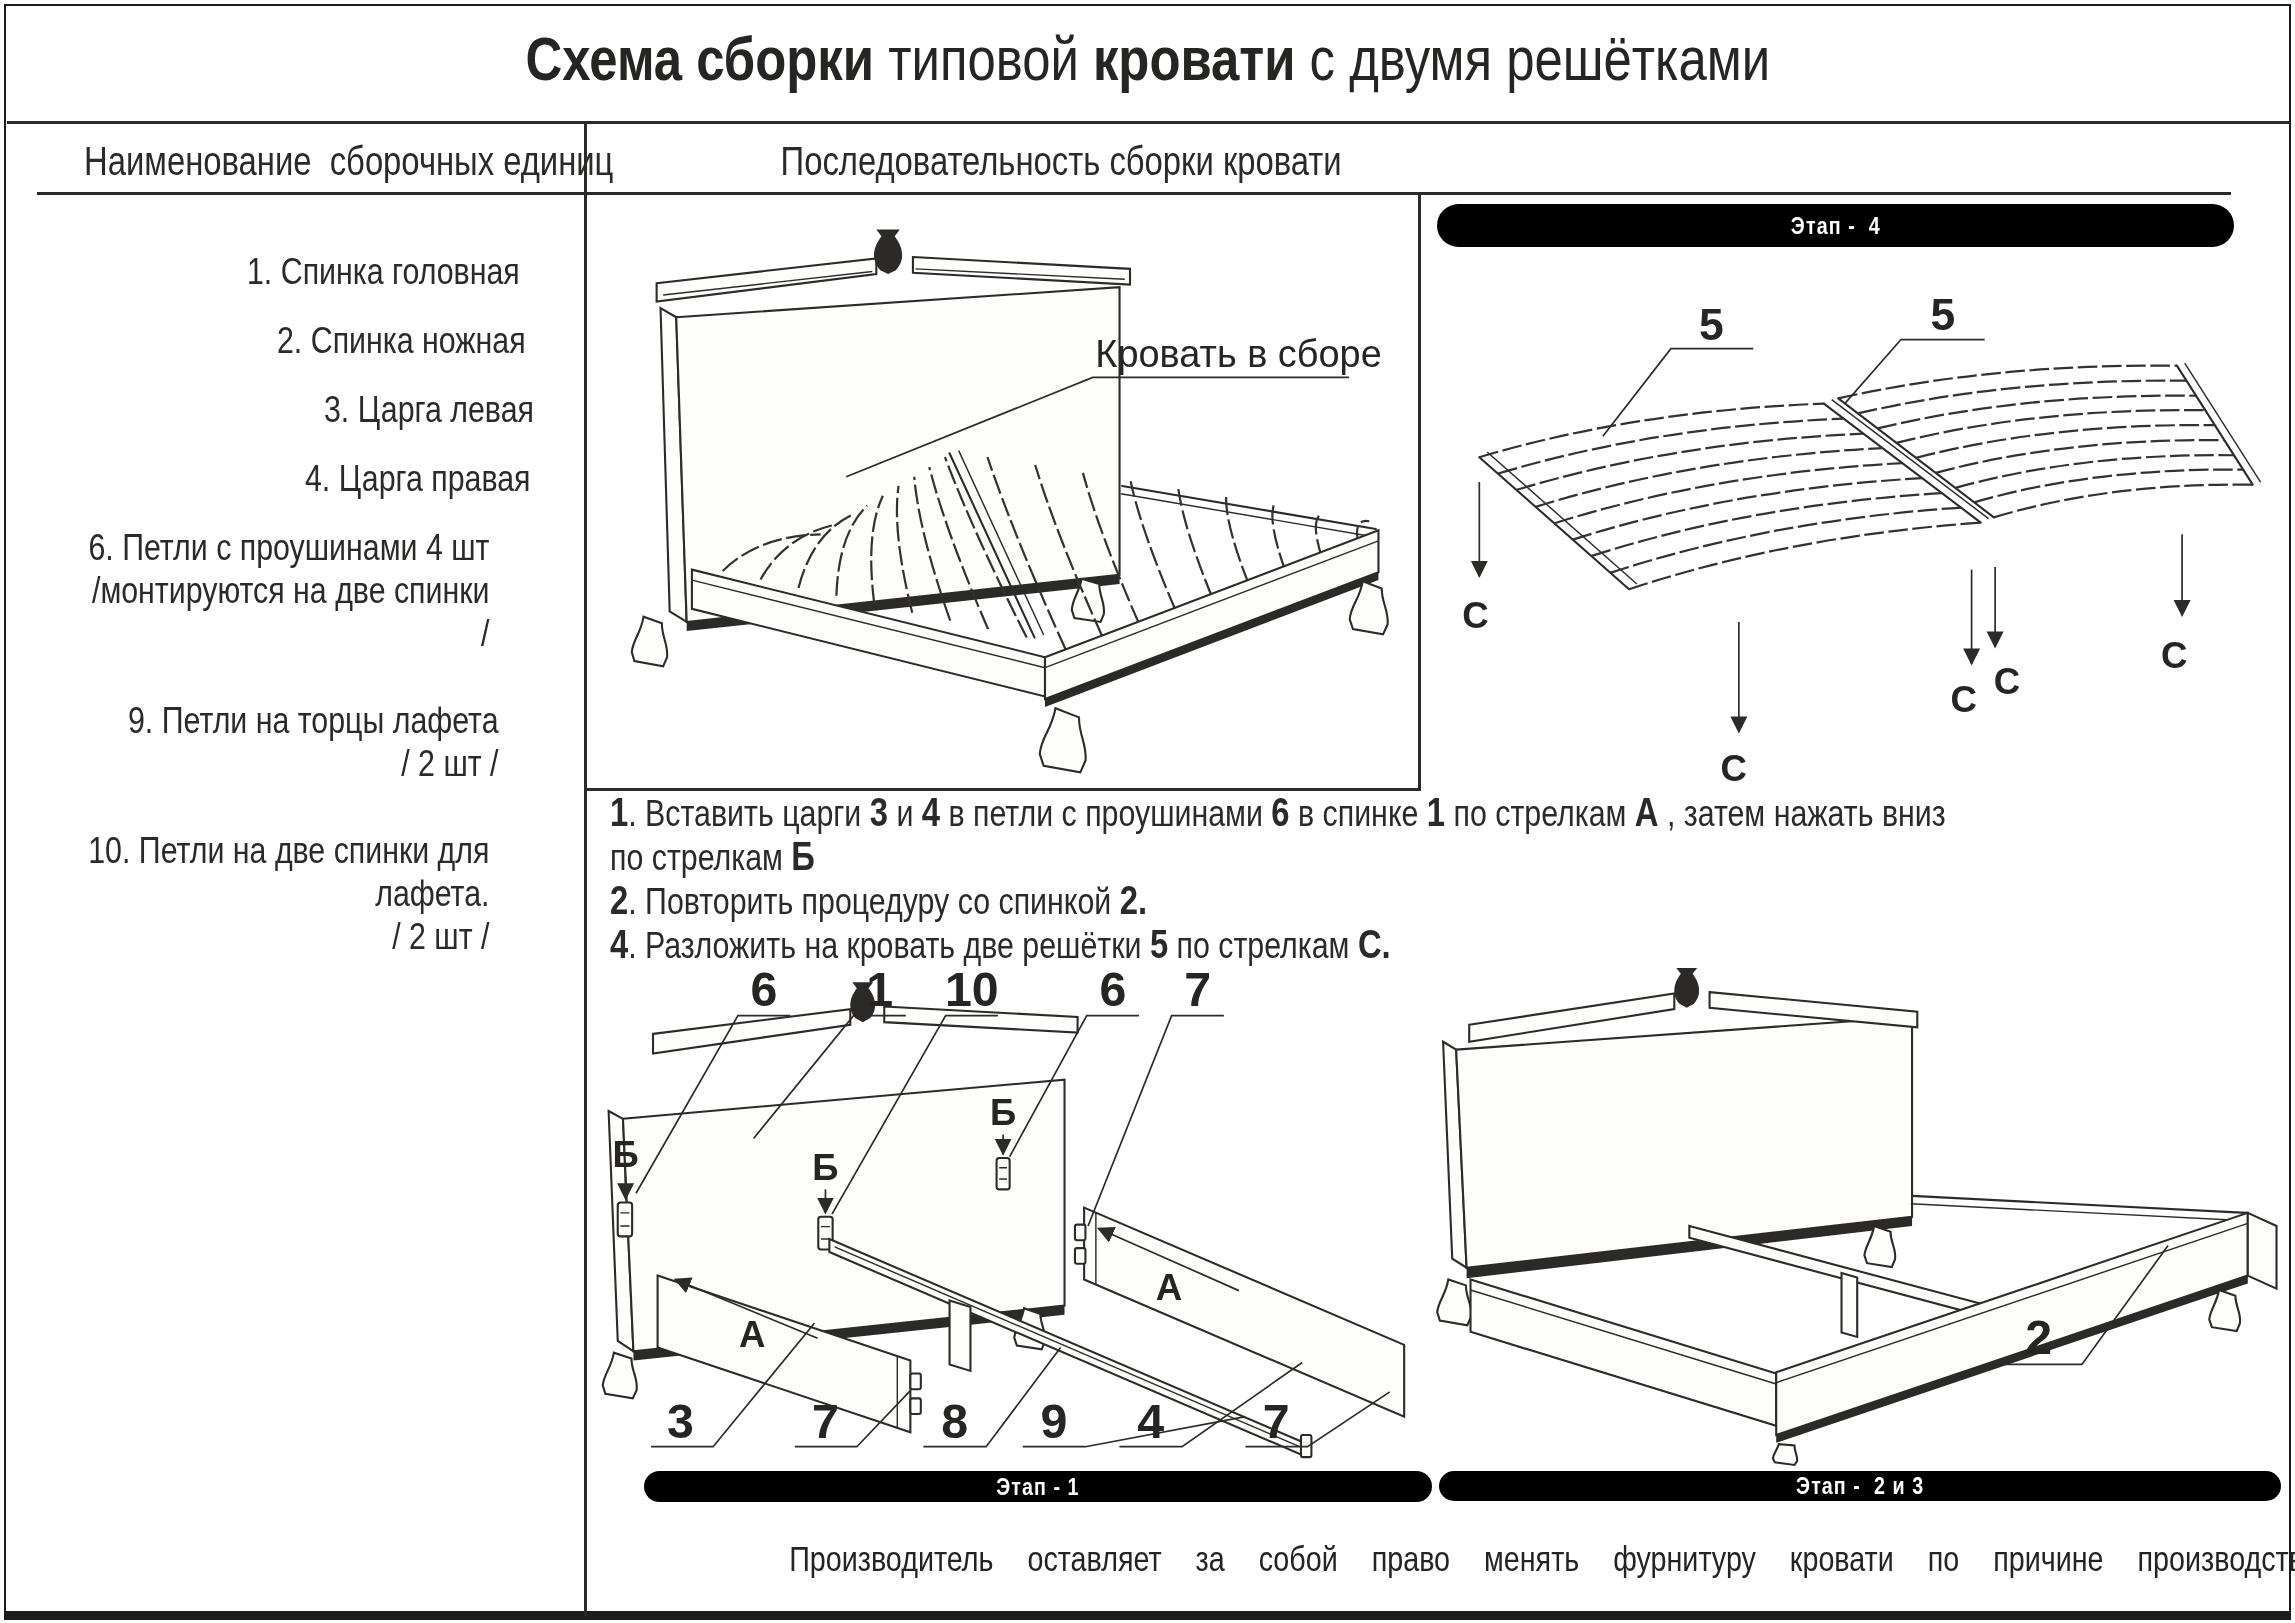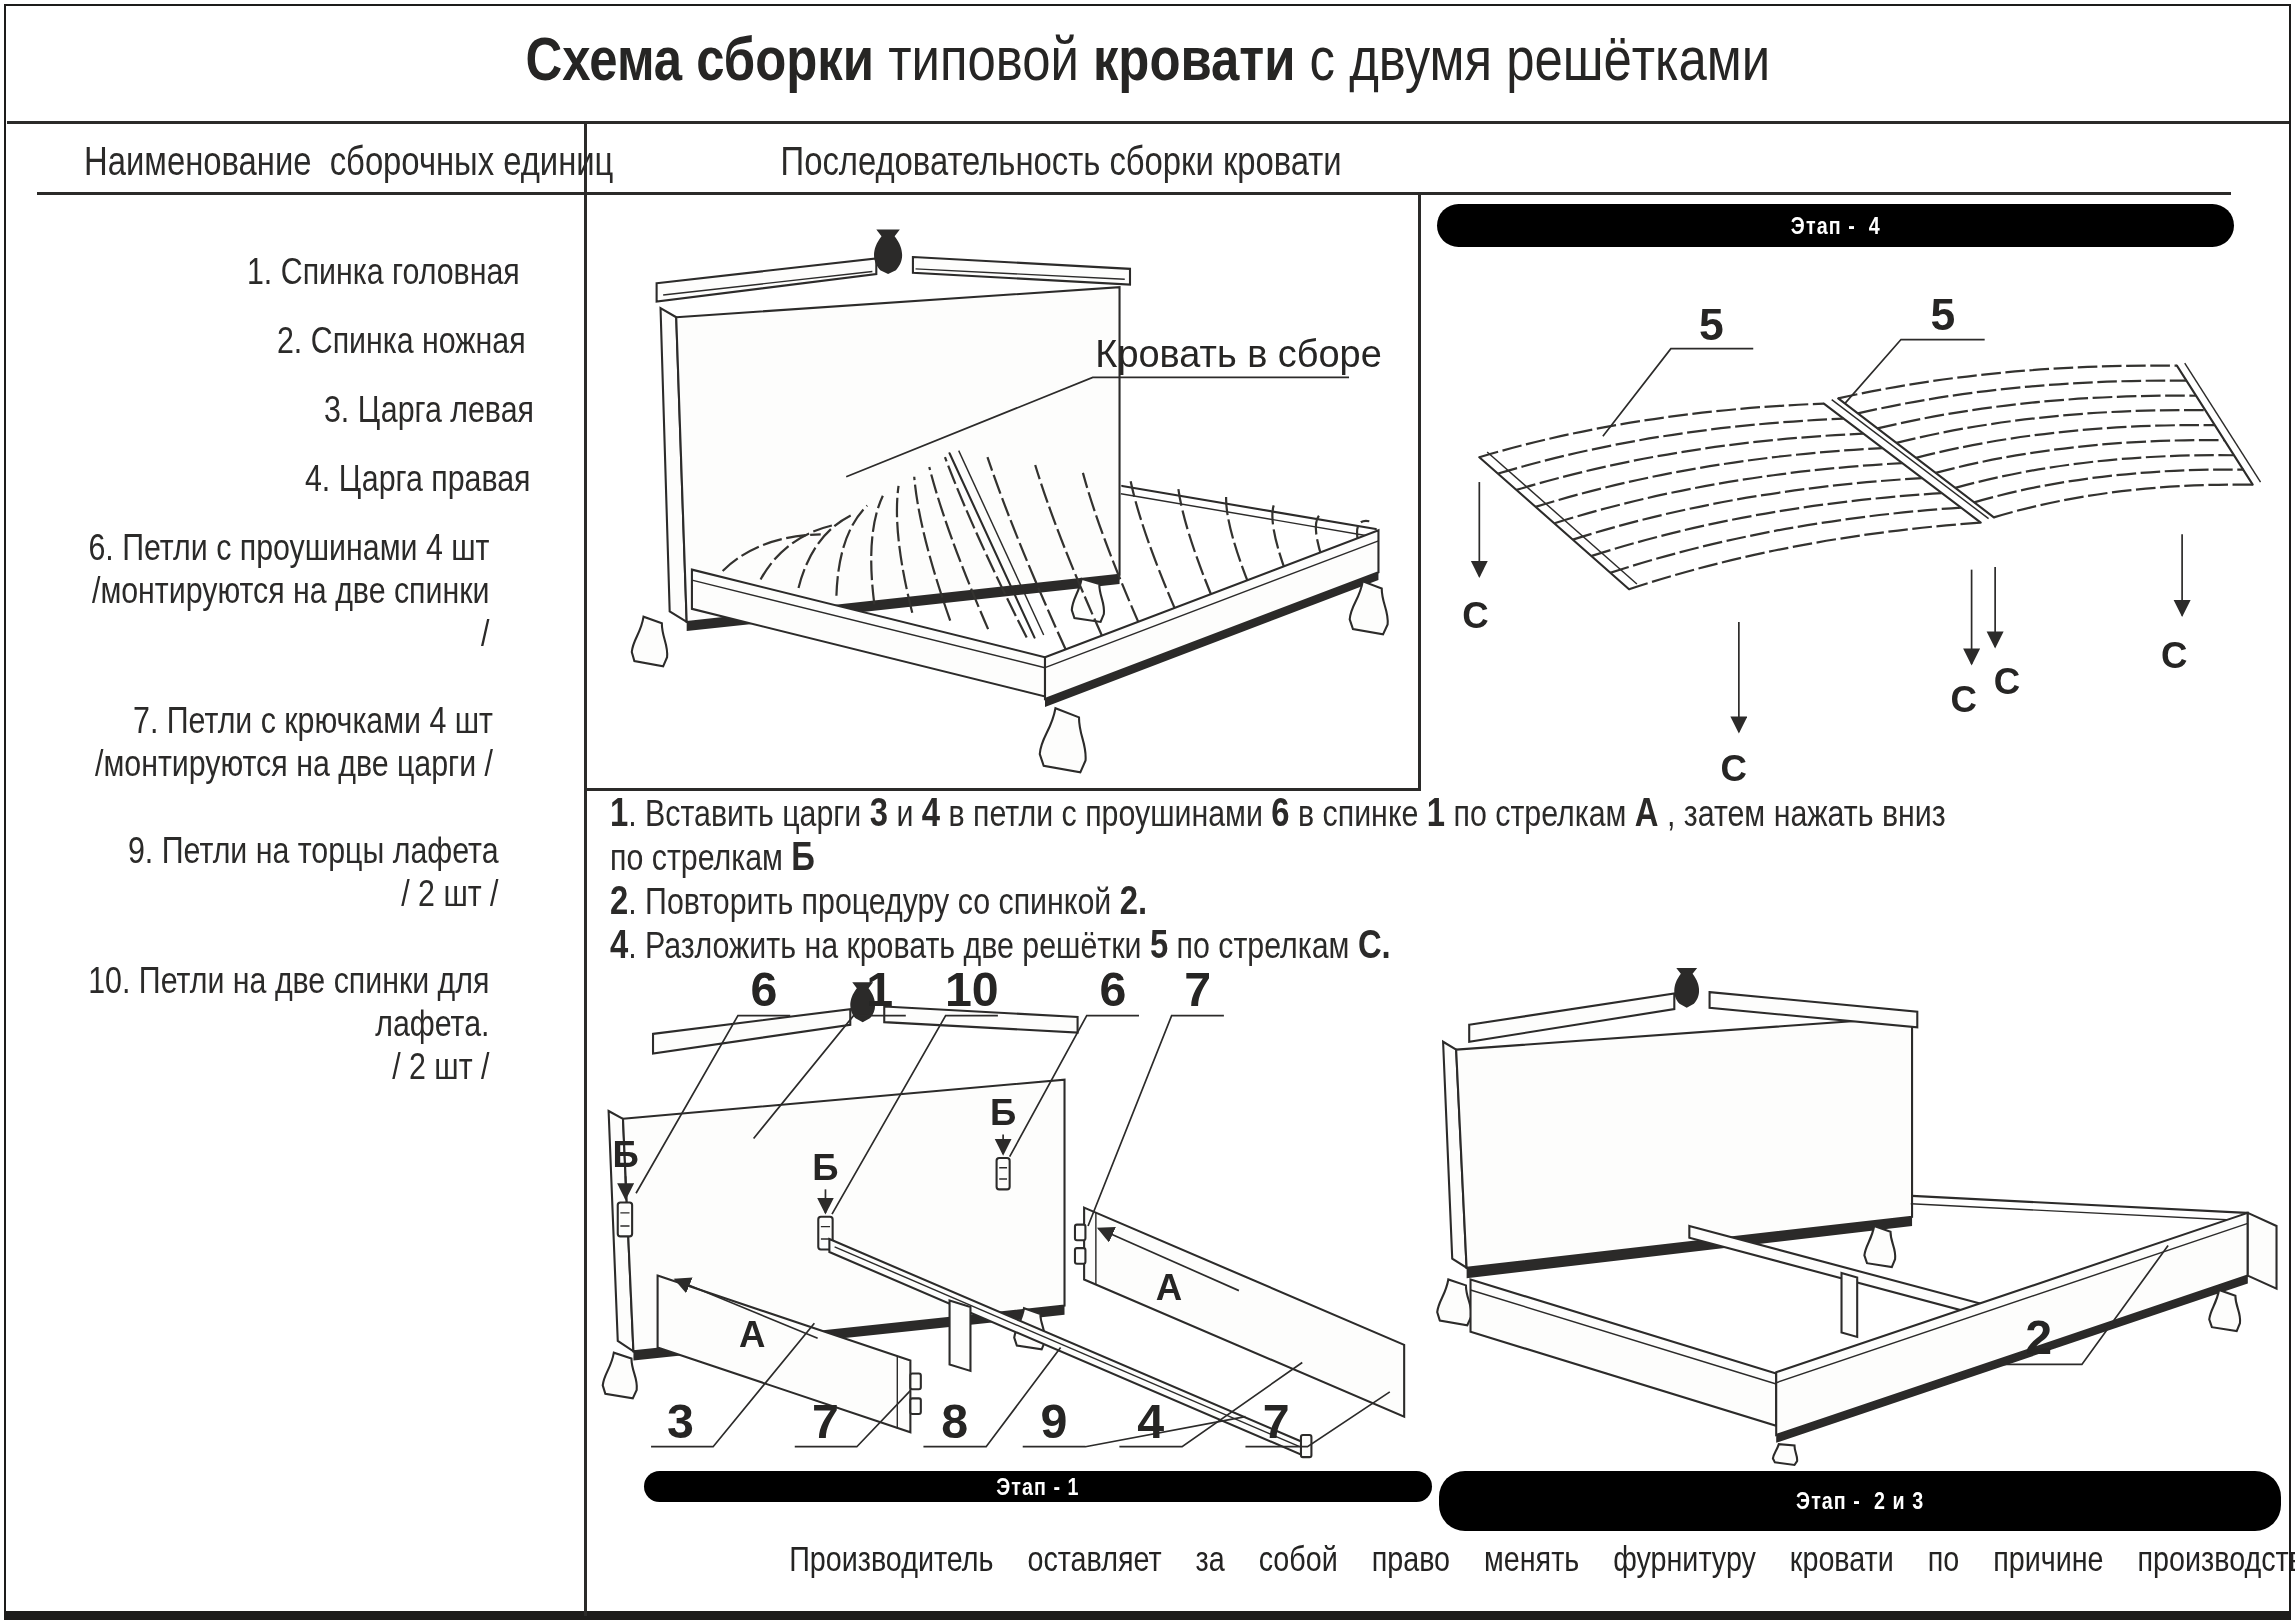--- a/index.html
+++ b/index.html
@@ -72,41 +72,39 @@
   <span class="cxc">Последовательность сборки кровати</span>
 </div>
 
 <div class="parts">
     <div class="item"><span class="cx">1.   Спинка головная</span></div>
     <div class="item"><span class="cx">2. Спинка ножная</span></div>
     <div class="item"><span class="cx">3. Царга левая</span></div>
     <div class="item"><span class="cx">4. Царга правая</span></div>
     <div class="item"><span class="cx">6. Петли с проушинами 4 шт
 /монтируются на две спинки /</span></div>
-    <div class="item"><span class="cx">7. Петли с крючками 4 шт
-/монтируются на две царги /</span></div>
     <div class="item"><span class="cx">9. Петли на торцы лафета
 / 2 шт /</span></div>
     <div class="item"><span class="cx">10. Петли на две спинки для лафета.
 / 2 шт /</span></div>
   </div>
 
 <div class="steps">
     <div><span class="cx"><span class="b">1</span><span>. Вставить царги </span><span class="b">3</span><span> и </span><span class="b">4</span><span> в петли с проушинами </span><span class="b">6</span><span> в спинке </span><span class="b">1</span><span> по стрелкам </span><span class="b">А</span><span> , затем нажать вниз по стрелкам </span><span class="b">Б</span></span></div>
     <div><span class="cx"><span class="b">2</span><span>. Повторить процедуру со спинкой </span><span class="b">2.</span></span></div>
     <div><span class="cx"><span class="b">4</span><span>. Разложить на кровать две решётки </span><span class="b">5</span><span>  по стрелкам </span><span class="b">С.</span></span></div>
   </div>
 
 <div class="banner" style="left:1437px;top:204px;width:797px;height:43px;">
   <span class="cxc">Этап -  4</span>
 </div>
 <div class="banner" style="left:644px;top:1471px;width:788px;height:31px;">
   <span class="cxc">Этап - 1</span>
 </div>
-<div class="banner" style="left:1439px;top:1471px;width:842px;height:60px;text-align:center;">
+<div class="banner" style="left:1439px;top:1471px;width:842px;height:30px;text-align:center;">
   <span class="cxc">Этап -  2 и 3</span>
 </div>
 
 <div class="footer">
   <span class="cxc">Производитель  оставляет  за  собой  право  менять  фурнитуру  кровати  по  причине  производственной  необходимости</span>
 </div>
 
 <svg style="left:586px;top:193px;" width="833" height="595" viewBox="896 296 1274 910">
   <defs>
     <marker id="ahA" markerWidth="12" markerHeight="12" refX="9" refY="5" orient="auto">

